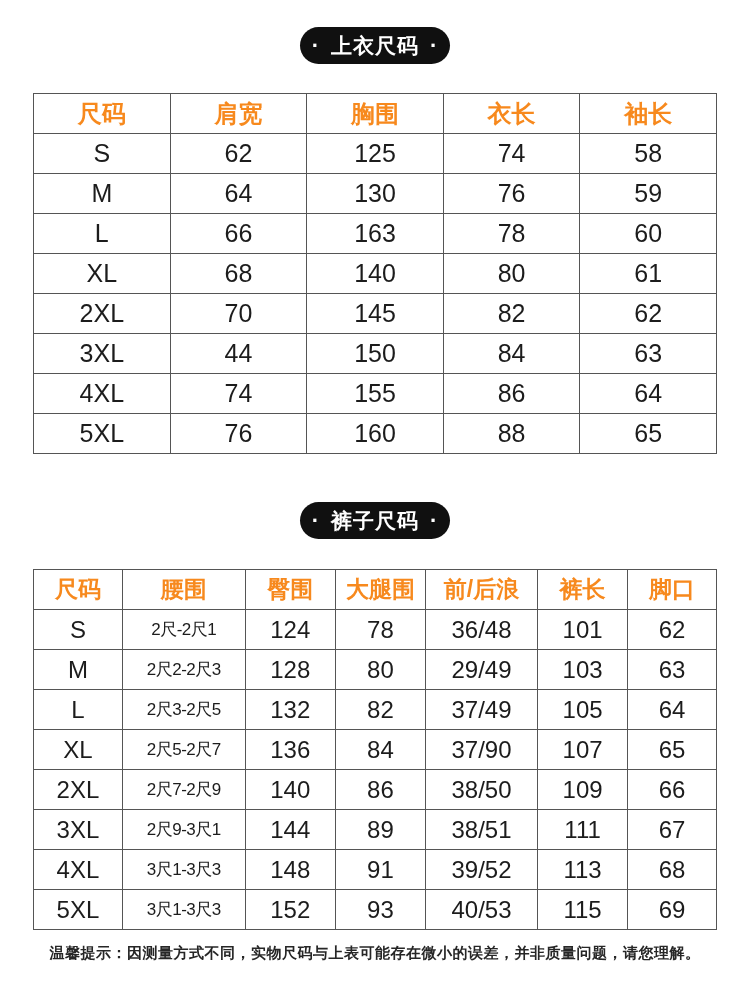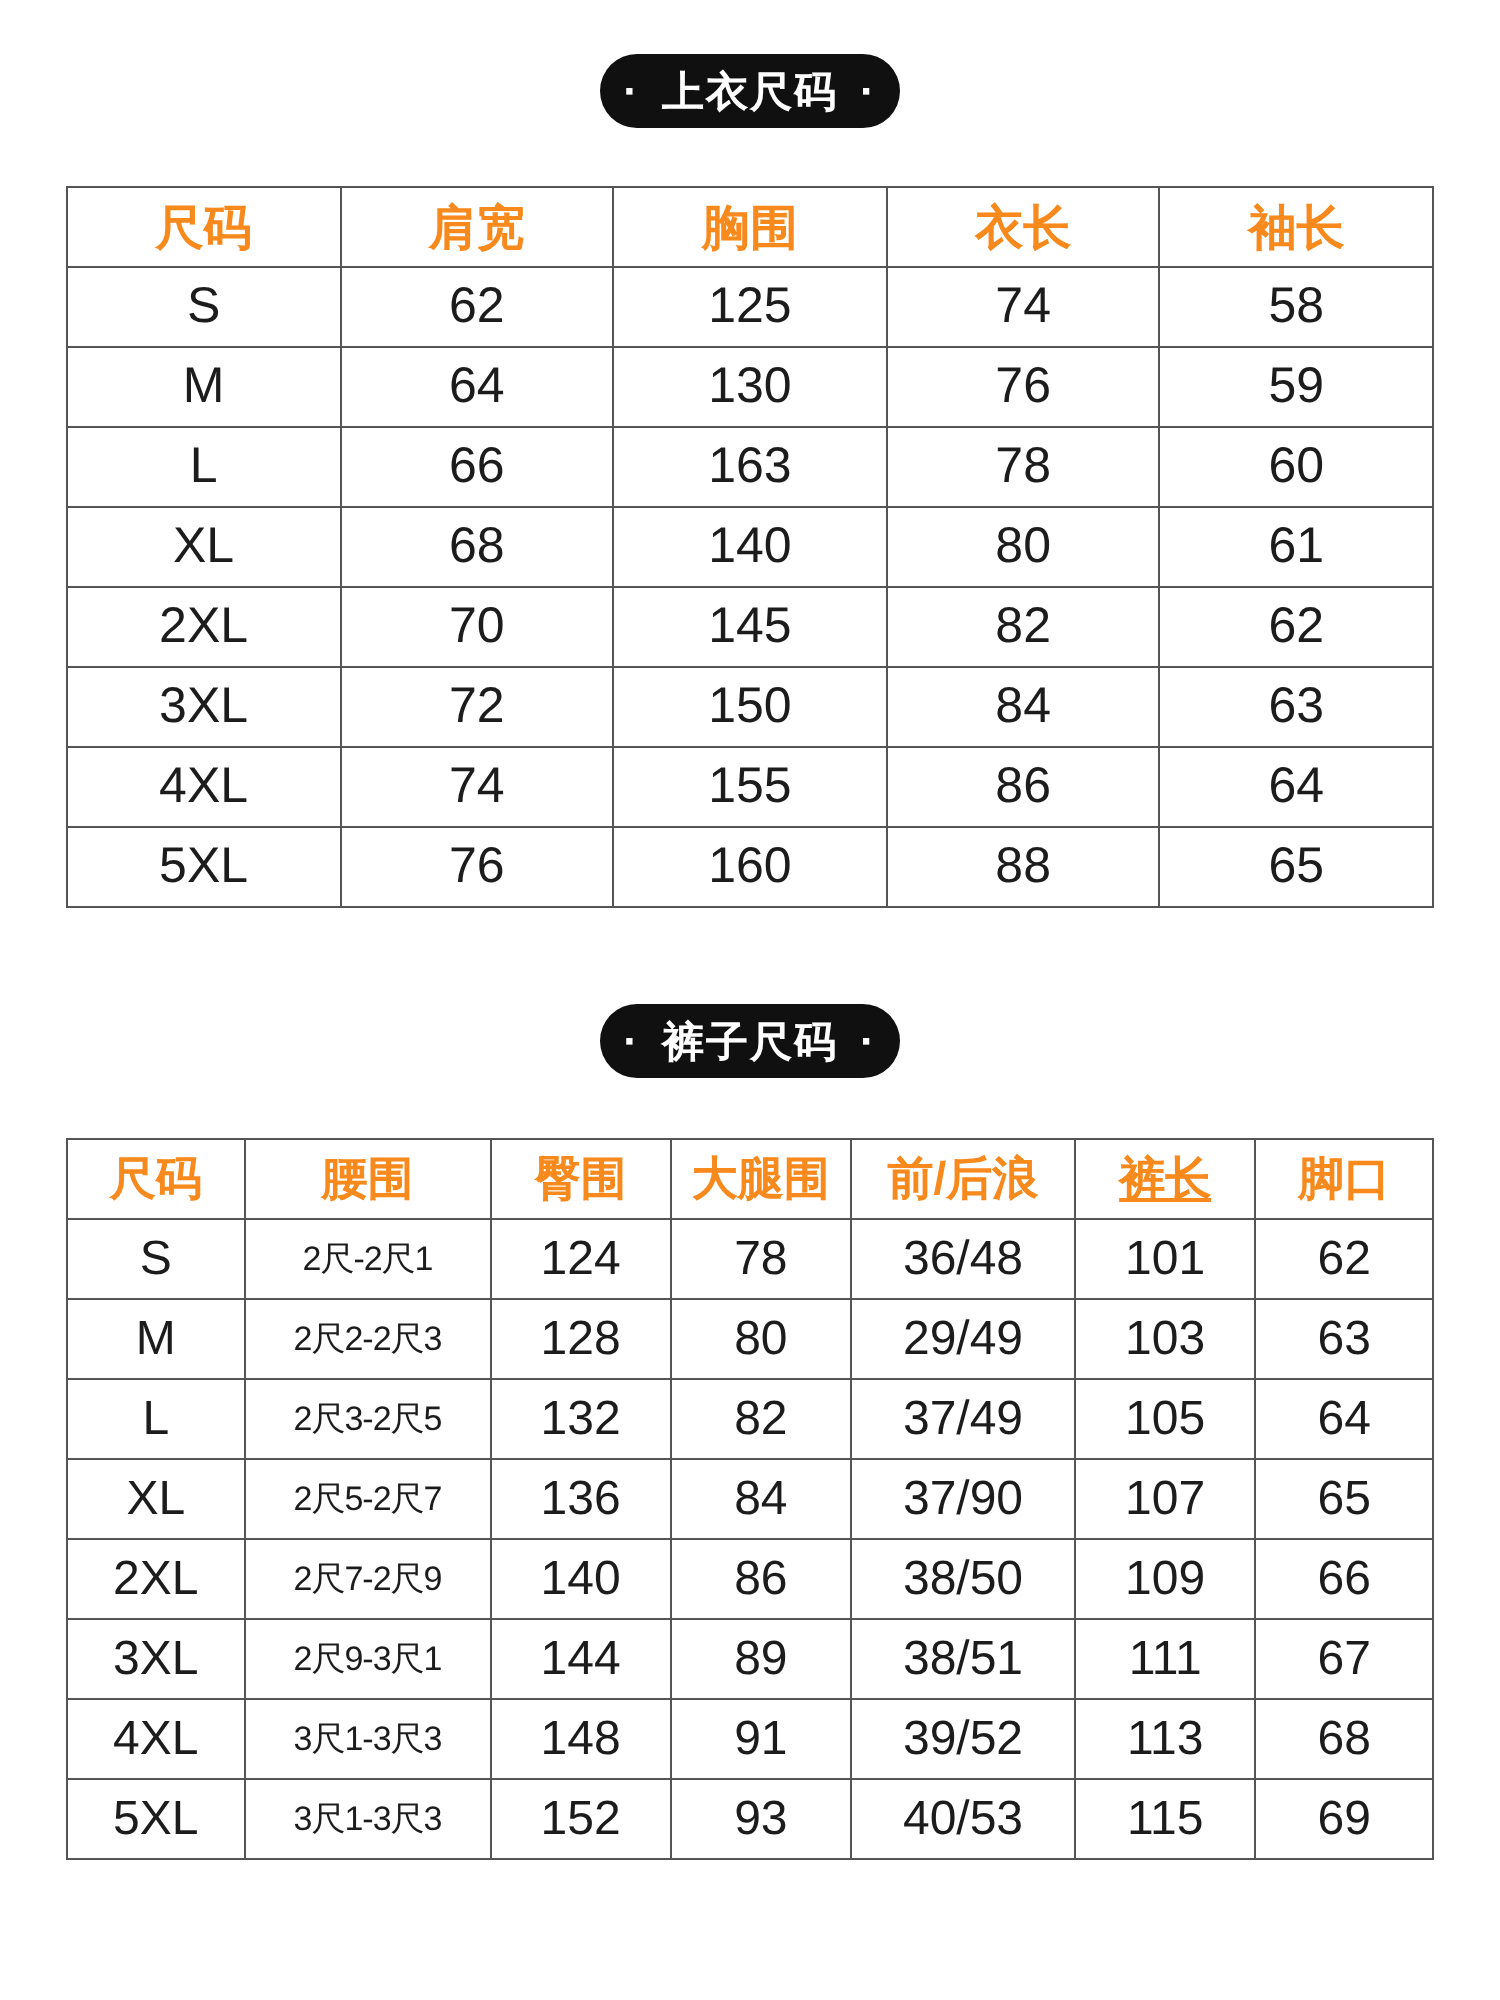--- a/index.html
+++ b/index.html
@@ -44,21 +44,21 @@
     color: #f7891d; font-weight: bold; font-size: 24px;
   }
   td { color: #1c1c1c; font-size: 25px; font-weight: 500; }
 
   
   .table-pants th:nth-child(1) { width: 13%; }
   .table-pants th:nth-child(2) { width: 18%; font-family: Liberation Serif, serif; }
   .table-pants th:nth-child(3) { width: 13.2%; }
   .table-pants th:nth-child(4) { width: 13.2%; }
   .table-pants th:nth-child(5) { width: 16.4%; }
-  .table-pants th:nth-child(6) { width: 13.2%; text-decoration: underline; }
+  .table-pants th:nth-child(6) { width: 13.2%; }
   .table-pants th:nth-child(7) { width: 13%; }
   .table-pants th { font-size: 23px; }
   .table-pants td { font-size: 24px; }
   .table-pants td:nth-child(2) { font-size: 17px; letter-spacing: -0.5px; }
 
   
   .note {
     margin-top: 14px;
     text-align: center;
     font-size: 15px; font-weight: bold;
@@ -118,21 +118,21 @@
         </tr>
         <tr>
           <td>2XL</td>
           <td>70</td>
           <td>145</td>
           <td>82</td>
           <td>62</td>
         </tr>
         <tr>
           <td>3XL</td>
-          <td>72</td>
+          <td>44</td>
           <td>150</td>
           <td>84</td>
           <td>63</td>
         </tr>
         <tr>
           <td>4XL</td>
           <td>74</td>
           <td>155</td>
           <td>86</td>
           <td>64</td>
@@ -234,14 +234,15 @@
           <td>3尺1-3尺3</td>
           <td>152</td>
           <td>93</td>
           <td>40/53</td>
           <td>115</td>
           <td>69</td>
         </tr>
       </tbody>
   </table>
 
+  <div class="note">温馨提示：因测量方式不同，实物尺码与上表可能存在微小的误差，并非质量问题，请您理解。</div>
 
 </div>
 
 </body></html>

